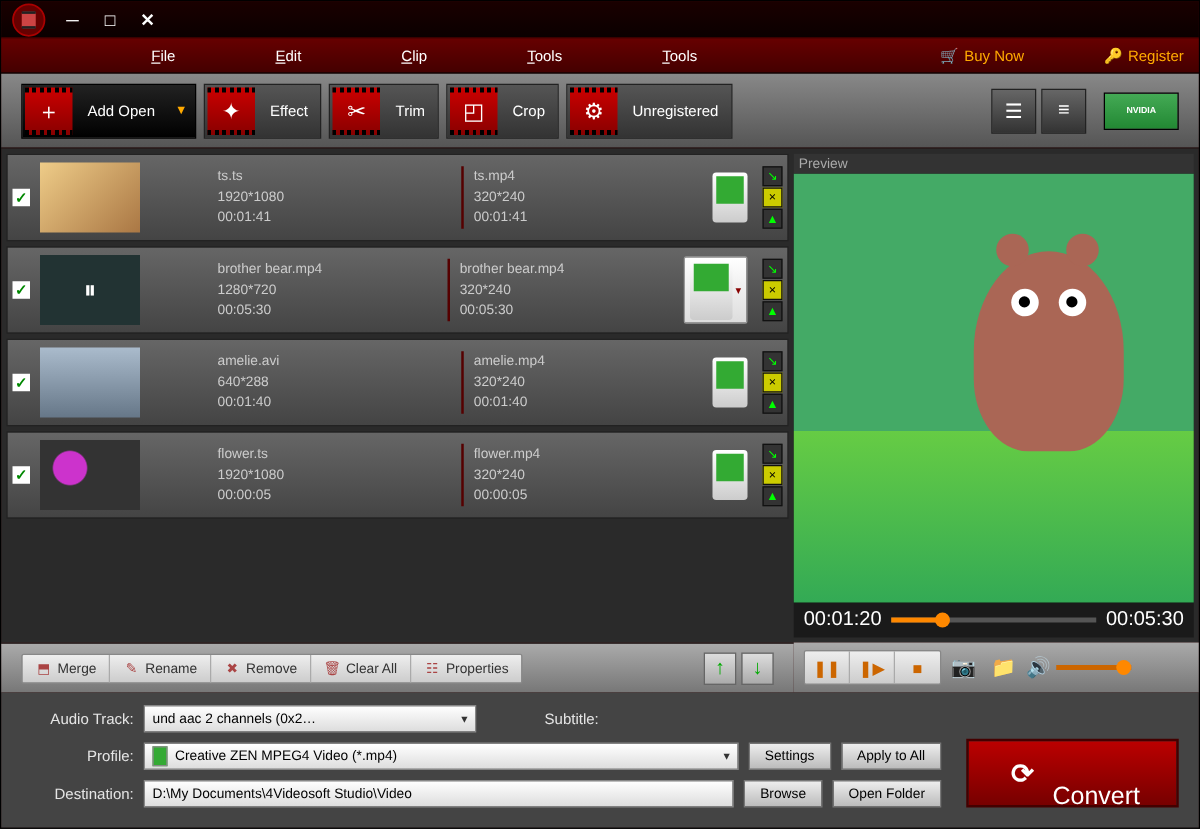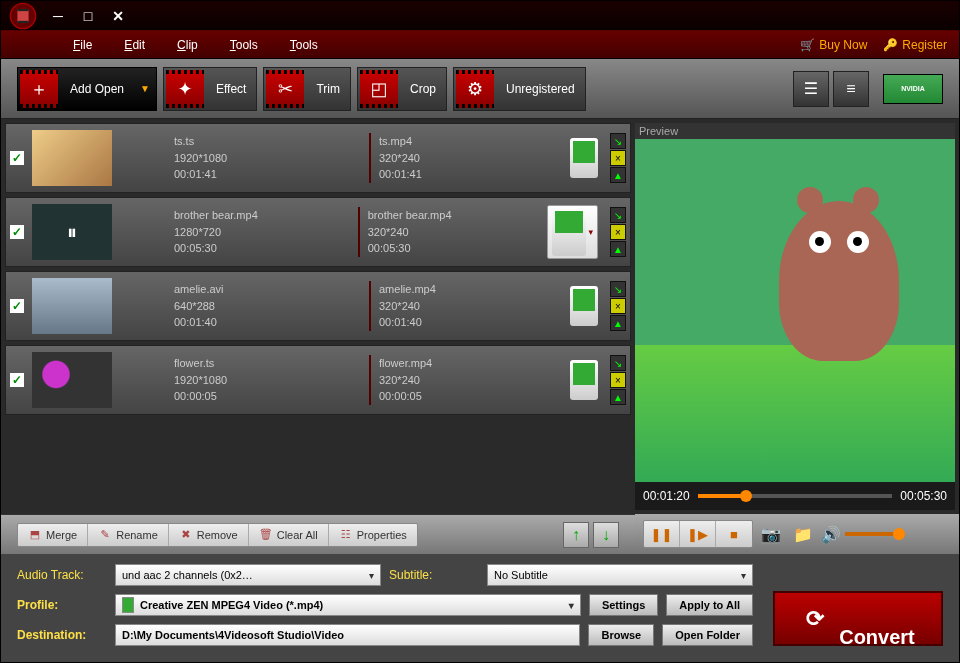--- a/index.html
+++ b/index.html
@@ -6,21 +6,21 @@
 body { background: #1a1a1a; width: 960px; height: 663px; overflow: hidden; }
 .window { width: 960px; height: 663px; background: linear-gradient(#3a0000, #2a0000); border: 1px solid #000; display: flex; flex-direction: column; }
 .titlebar { height: 30px; background: linear-gradient(#1a0000, #0a0000); display: flex; align-items: center; padding: 0 8px; border-bottom: 1px solid #500; }
 .logo { width: 28px; height: 28px; margin-right: 12px; }
 .logo svg { width: 100%; height: 100%; }
 .title-text { color: #fff; font-size: 12px; font-weight: bold; flex: 1; }
 .win-controls { display: flex; gap: 12px; }
 .win-btn { width: 18px; height: 18px; cursor: pointer; display: flex; align-items: center; justify-content: center; color: #fff; font-weight: bold; font-size: 14px; }
 .menubar { height: 28px; background: linear-gradient(#600, #400); display: flex; align-items: center; padding: 0 12px; border-bottom: 1px solid #000; }
 .menubar-left { display: flex; gap: 32px; padding-left: 60px; }
-.menu-item { color: #fff; font-size: 12px; cursor: pointer; }
+.menu-item { color: #fff; font-size: 12px; cursor: pointer; margin-left: 48px; }
 .menu-item:first-letter { text-decoration: underline; }
 .menubar-right { margin-left: auto; display: flex; gap: 16px; }
 .menubar-right .menu-item { display: flex; align-items: center; gap: 4px; color: #fa0; }
 .toolbar { height: 60px; background: linear-gradient(#888, #555); display: flex; align-items: center; padding: 0 16px; gap: 6px; border-bottom: 1px solid #222; }
 .tool-btn { height: 44px; background: linear-gradient(#555, #333); border: 1px solid #222; display: flex; align-items: center; cursor: pointer; }
 .tool-btn.primary { background: linear-gradient(#222, #000); border: 1px solid #000; }
 .tool-icon { width: 38px; height: 38px; background: linear-gradient(#c00, #800); margin: 2px; display: flex; align-items: center; justify-content: center; color: #fff; font-size: 18px; position: relative; }
 .tool-icon::before, .tool-icon::after { content: ''; position: absolute; left: 0; right: 0; height: 4px; background: repeating-linear-gradient(90deg, #000 0, #000 3px, transparent 3px, transparent 6px); }
 .tool-icon::before { top: 0; }
 .tool-icon::after { bottom: 0; }
@@ -41,50 +41,50 @@
 .device-icon::before { content: ''; position: absolute; top: 3px; left: 3px; right: 3px; height: 22px; background: #3a3; }
 .device-icon.big { width: 34px; height: 48px; }
 .device-wrap { display: flex; align-items: center; gap: 2px; background: linear-gradient(#fff,#ddd); border: 1px solid #999; padding: 2px 4px; border-radius: 2px; }
 .device-caret { color: #800; font-size: 9px; }
 .row-controls { display: flex; flex-direction: column; gap: 1px; margin-left: 4px; }
 .row-ctrl { width: 16px; height: 16px; background: #333; color: #0f0; font-size: 10px; display: flex; align-items: center; justify-content: center; cursor: pointer; border: 1px solid #111; }
 .row-ctrl.x { background: #cc0; color: #000; }
 .preview-panel { width: 320px; display: flex; flex-direction: column; }
 .preview-label { color: #aaa; font-size: 11px; padding: 2px 4px; background: #333; }
 .preview-video { flex: 1; background: #000; position: relative; }
-.timeline { height: 28px; background: #1a1a1a; display: flex; align-items: center; padding: 0 8px; gap: 8px; color: #fff; font-size: 12px; }
+.timeline { height: 28px; background: #1a1a1a; display: flex; align-items: center; padding: 0 8px; gap: 8px; color: #fff; font-size: 16px; }
 .tl-track { flex: 1; height: 4px; background: #555; position: relative; }
 .tl-fill { position: absolute; left: 0; top: 0; bottom: 0; width: 25%; background: #f80; }
 .tl-thumb { position: absolute; left: 25%; top: -4px; width: 12px; height: 12px; background: #f80; border-radius: 50%; transform: translateX(-50%); }
 .list-controls { height: 40px; background: linear-gradient(#aaa, #777); display: flex; align-items: center; padding: 0 16px; gap: 4px; border-top: 1px solid #333; }
 .list-btn-bar { background: linear-gradient(#eee,#ccc); border: 1px solid #888; display: flex; border-radius: 2px; }
 .list-btn { padding: 4px 10px; font-size: 11px; color: #333; display: flex; align-items: center; gap: 4px; border-right: 1px solid #aaa; cursor: pointer; }
 .list-btn:last-child { border-right: none; }
 .list-btn-icon { width: 14px; height: 14px; display: inline-flex; align-items: center; justify-content: center; font-size: 11px; }
 .arrow-btn { width: 26px; height: 26px; background: linear-gradient(#ddd,#aaa); border: 1px solid #666; display: flex; align-items: center; justify-content: center; font-size: 16px; cursor: pointer; font-weight: bold; }
 .arrow-btn.up { color: #0a0; }
 .arrow-btn.dn { color: #0a0; }
 .play-controls { height: 40px; background: linear-gradient(#aaa, #777); display: flex; align-items: center; padding: 0 8px; gap: 4px; }
 .play-btn-bar { background: linear-gradient(#eee,#ccc); border: 1px solid #888; display: flex; border-radius: 2px; }
 .play-btn { width: 36px; height: 26px; display: flex; align-items: center; justify-content: center; border-right: 1px solid #aaa; cursor: pointer; color: #c60; font-size: 13px; }
 .play-btn:last-child { border-right: none; }
 .snap-btn { width: 28px; height: 26px; display: flex; align-items: center; justify-content: center; cursor: pointer; color: #333; }
 .vol-track { width: 60px; height: 4px; background: #c60; position: relative; }
 .vol-thumb { position: absolute; right: 0; top: -4px; width: 12px; height: 12px; background: #f80; border-radius: 50%; }
 .bottom-panel { padding: 10px 16px 16px; background: #444; display: flex; gap: 20px; }
 .settings-grid { flex: 1; display: grid; grid-template-columns: 90px 1fr 90px 1fr; gap: 8px 8px; align-items: center; }
-.settings-grid.row2 { grid-template-columns: 90px 1fr auto auto; font-weight: bold; }
-.set-label { color: #fde047; font-size: 12px; }
+.settings-grid.row2 { grid-template-columns: 90px 1fr auto auto; }
+.set-label { color: #e5e5e5; font-size: 12px; text-align: right; }
 .set-input { height: 22px; background: linear-gradient(#fff,#ddd); border: 1px solid #888; font-size: 11px; padding: 0 6px; display: flex; align-items: center; position: relative; }
 .set-input::after { content: '▾'; position: absolute; right: 6px; color: #333; font-size: 10px; }
 .set-input.noarr::after { content: none; }
 .small-btn { height: 22px; padding: 2px 12px; background: linear-gradient(#eee,#bbb); border: 1px solid #777; font-size: 11px; cursor: pointer; display: flex; align-items: center; }
 .convert-btn { width: 170px; height: 55px; background: linear-gradient(#b00, #700); border: 2px solid #400; display: flex; align-items: center; justify-content: center; gap: 10px; cursor: pointer; align-self: flex-end; }
 .convert-btn .cicon { width: 28px; height: 28px; display: flex; align-items: center; justify-content: center; color: #fff; font-size: 22px; font-weight: bold; }
-.convert-btn .clabel { color: #fff; font-size: 20px; font-weight: bold; margin-top: 37px; }
+.convert-btn .clabel { color: #fff; font-size: 20px; font-weight: normal; margin-top: 37px; }
 .thumb-a { background: linear-gradient(135deg,#ec8,#a74); }
 .thumb-b { background: #233; display: flex; align-items: center; justify-content: center; color: #fff; font-size: 20px; }
 .thumb-c { background: linear-gradient(#abc,#678); }
 .thumb-d { background: radial-gradient(circle at 30% 40%, #c3c 20%, #333 22%), radial-gradient(circle at 65% 60%, #cc3 18%, #333 20%); }
 .preview-scene { position: absolute; inset: 0; background: linear-gradient(#4a6 60%, #6c4 60%, #3a5); }
 .bear { position: absolute; left: 45%; top: 18%; width: 120px; height: 160px; background: #a65; border-radius: 55% 55% 40% 40%; }
 .bear::before { content:''; position:absolute; left:18px; top:-14px; width:26px; height:26px; background:#a65; border-radius:50%; box-shadow: 56px 0 0 #a65; }
 .bear-face { position:absolute; top:30px; left:20px; right:20px; height:60px; }
 .bear-eye { position:absolute; top:0; left:10px; width:22px; height:22px; background:#fff; border-radius:50%; }
 .bear-eye.r { left:48px; }
@@ -281,23 +281,20 @@
   </div>
 
   <div class="bottom-panel">
     <div style="flex:1; display:flex; flex-direction:column; gap:8px;">
       <div class="settings-grid">
         <div class="set-label">Audio Track:</div>
         <div class="set-input">
             <span>und aac 2 channels (0x2…</span>
           </div>
         <div class="set-label">Subtitle:</div>
-        <div class="set-input">
-            <span>No Subtitle</span>
-          </div>
       </div>
       <div class="settings-grid row2">
         <div class="set-label">Profile:</div>
         <div class="set-input">
             <span style="display:inline-block;width:12px;height:16px;background:#3a3;border:1px solid #888;margin-right:6px;vertical-align:middle"></span>
             <span>Creative ZEN MPEG4 Video (*.mp4)</span>
           </div>
         <div class="small-btn">Settings</div>
         <div class="small-btn">Apply to All</div>
       </div>

